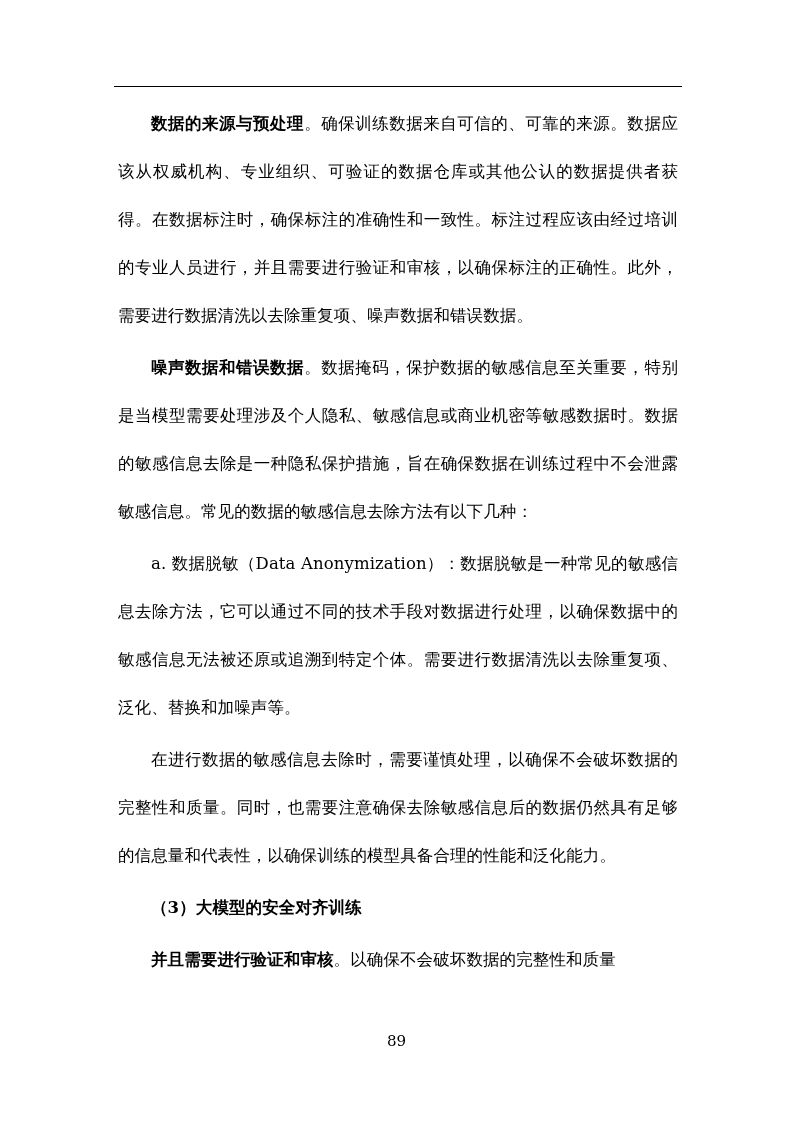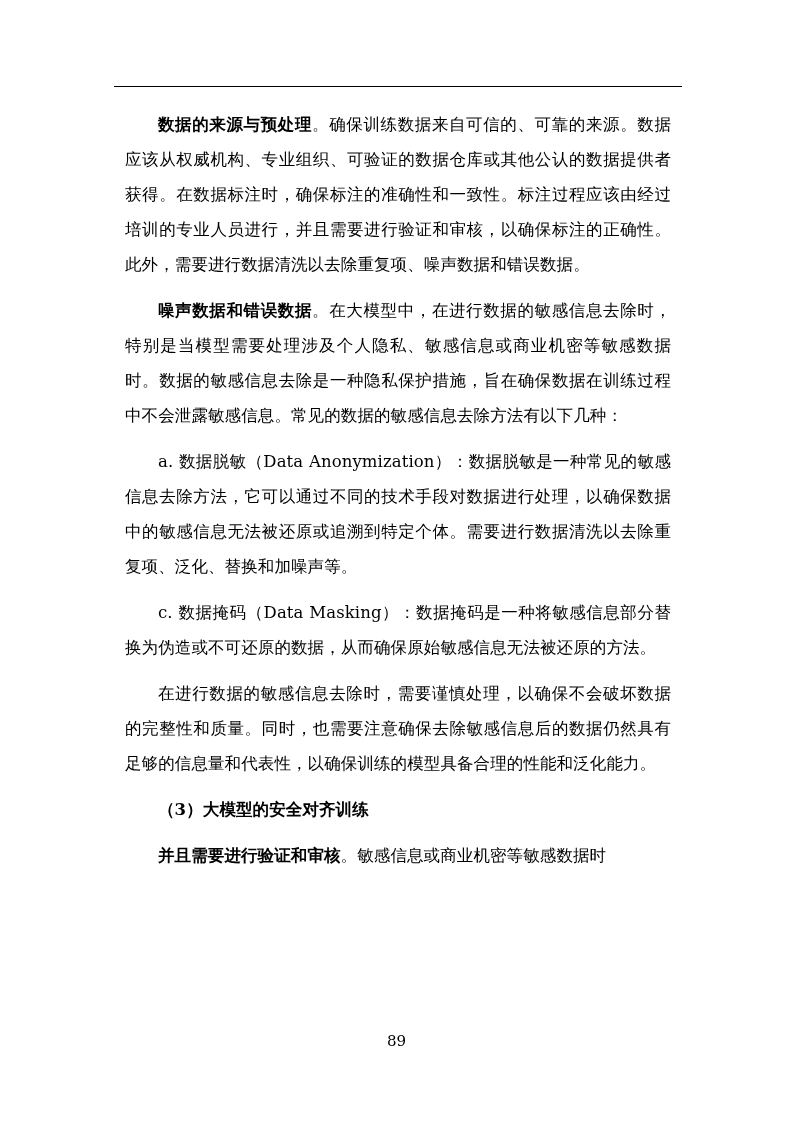--- a/index.html
+++ b/index.html
@@ -30,23 +30,23 @@
     height: 0;
     border-top: 1px solid #000000;
   }
   .content {
     position: absolute;
     left: 114px;
     top: 96px;
     width: 568px;
   }
   p {
-    margin: 11px;
+    margin: 4px;
     font-size: 16.5px;
-    line-height: 35px;
+    line-height: 48px;
     text-align: justify;
     text-justify: inter-ideograph;
     letter-spacing: 0.1px;
   }
   p.indent2 {
     text-indent: 2em;
   }
   .bold {
     font-weight: bold;
   }
@@ -64,30 +64,29 @@
 <body>
 
 <div class="page">
 
   <div class="header-rule"></div>
 
   <div class="content">
 
     <p class="indent2"><span class="bold">数据的来源与预处理</span><span>。确保训练数据来自可信的、可靠的来源。数据应该从权威机构、专业组织、可验证的数据仓库或其他公认的数据提供者获得。在数据标注时，确保标注的准确性和一致性。标注过程应该由经过培训的专业人员进行，并且需要进行验证和审核，以确保标注的正确性。此外，需要进行数据清洗以去除重复项、噪声数据和错误数据。</span></p>
 
-    <p class="indent2"><span class="bold">噪声数据和错误数据</span><span>。在大模型中，在进行数据的敏感信息去除时，特别是当模型需要处理涉及个人隐私、敏感信息或商业机密等敏感数据时。数据的敏感信息去除是一种隐私保护措施，旨在确保数据在训练过程中不会泄露敏感信息。常见的数据的敏感信息去除方法有以下几种：</span></p>
+    <p class="indent2"><span class="bold">噪声数据和错误数据</span><span>。数据掩码，保护数据的敏感信息至关重要，特别是当模型需要处理涉及个人隐私、敏感信息或商业机密等敏感数据时。数据的敏感信息去除是一种隐私保护措施，旨在确保数据在训练过程中不会泄露敏感信息。常见的数据的敏感信息去除方法有以下几种：</span></p>
 
     <p class="indent2"><span>a. 数据脱敏（Data Anonymization）：数据脱敏是一种常见的敏感信息去除方法，它可以通过不同的技术手段对数据进行处理，以确保数据中的敏感信息无法被还原或追溯到特定个体。需要进行数据清洗以去除重复项、泛化、替换和加噪声等。</span></p>
 
 
-    <p class="indent2"><span>c. 数据掩码（Data Masking）：数据掩码是一种将敏感信息部分替换为伪造或不可还原的数据，从而确保原始敏感信息无法被还原的方法。</span></p>
 
     <p class="indent2"><span>在进行数据的敏感信息去除时，需要谨慎处理，以确保不会破坏数据的完整性和质量。同时，也需要注意确保去除敏感信息后的数据仍然具有足够的信息量和代表性，以确保训练的模型具备合理的性能和泛化能力。</span></p>
 
     <p class="indent2 bold">（3）大模型的安全对齐训练</p>
 
-    <p class="indent2"><span class="bold">并且需要进行验证和审核</span><span>。敏感信息或商业机密等敏感数据时</span></p>
+    <p class="indent2"><span class="bold">并且需要进行验证和审核</span><span>。以确保不会破坏数据的完整性和质量</span></p>
 
   </div>
 
   <div class="page-number">89</div>
 
 </div>
 
 </body></html>

